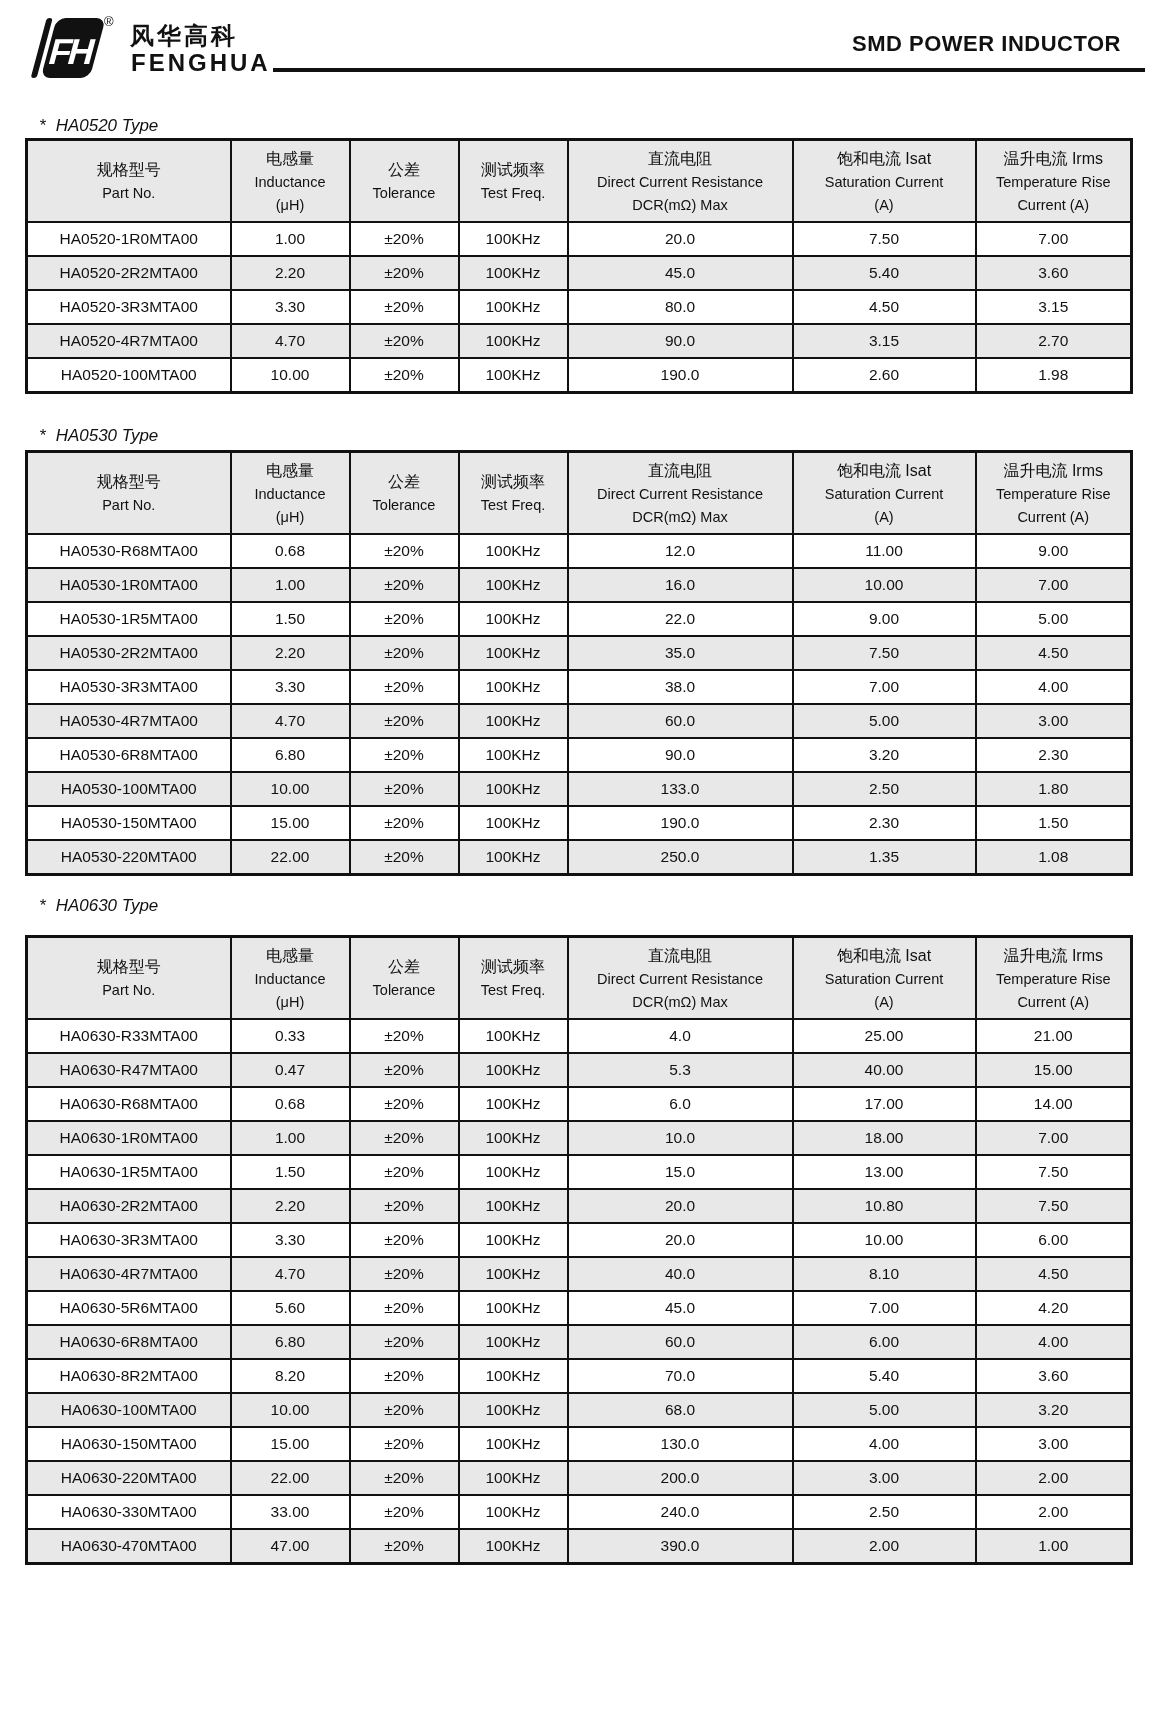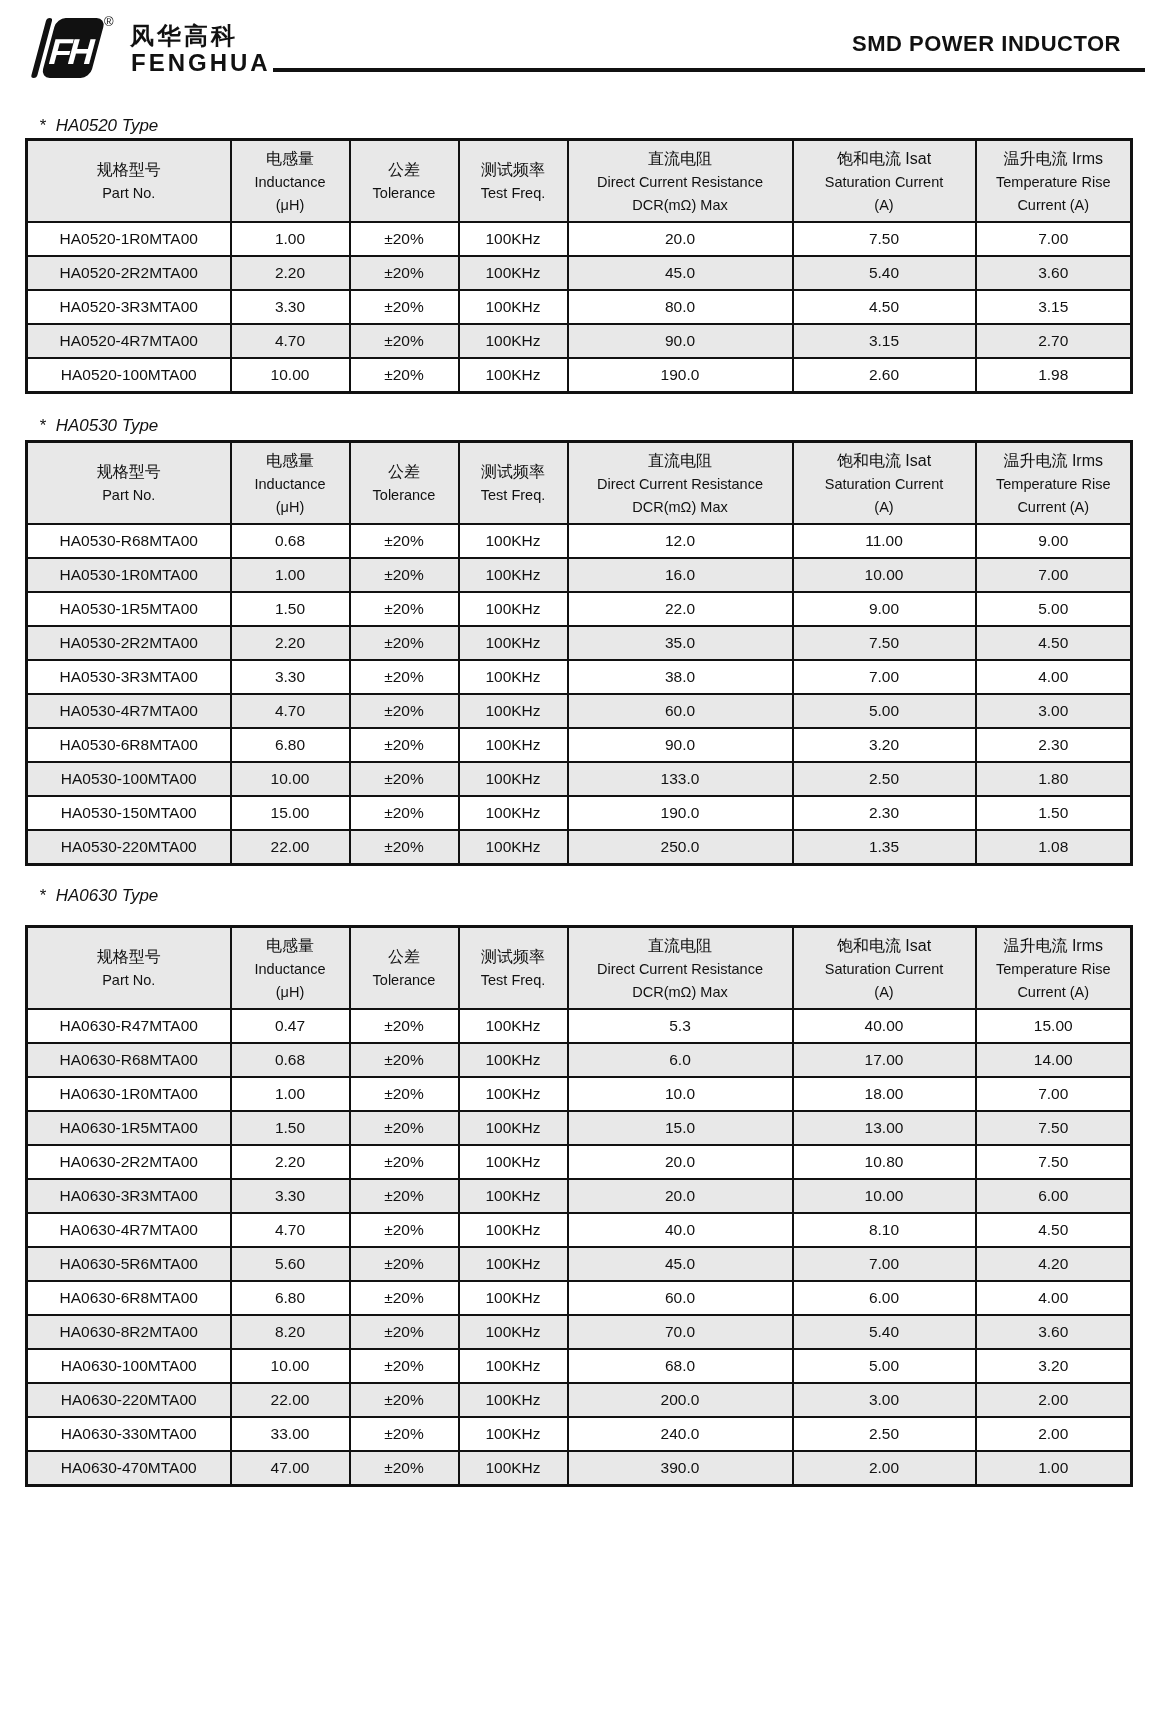--- a/index.html
+++ b/index.html
@@ -21,21 +21,21 @@
   .logo-reg{position:absolute;left:104px;top:14px;font-size:13px;color:#111;}
   .logo-cn{position:absolute;left:130px;top:20px;font-size:24px;font-weight:bold;letter-spacing:3px;white-space:nowrap;}
   .logo-en{position:absolute;left:131px;top:49px;font-size:24px;font-weight:600;letter-spacing:3px;white-space:nowrap;}
   .page-title{position:absolute;top:31px;right:34px;font-size:22px;font-weight:bold;letter-spacing:0.5px;white-space:nowrap;}
   .header-rule{position:absolute;left:273px;top:68px;width:872px;height:4px;background:#111;}
   
   .content{position:absolute;left:25px;top:0;width:1105px;}
   .sec-title{font-size:17px;line-height:20px;margin:0 0 0 14px;white-space:nowrap;font-style:italic;}
   .sec-title .bullet{display:inline-block;margin-right:10px;}
   .sec-title-1{margin-top:116px;margin-bottom:2px;}
-  .sec-title-2{margin-top:22px;margin-bottom:4px;}
+  .sec-title-2{margin-top:32px;margin-bottom:4px;}
   .sec-title-3{margin-top:20px;margin-bottom:19px;}
   table{
     border-collapse:collapse;
     table-layout:fixed;
     width:1105px;
     border:3px solid var(--border);
   }
   col.c-part{width:204px;}
   col.c-ind{width:119px;}
   col.c-tol{width:109px;}
@@ -367,20 +367,29 @@
           </th>
           <th>
             <div class="hcn">温升电流  Irms</div>
             <div class="hen">Temperature Rise</div>
             <div class="hen">Current (A)</div>
           </th>
         </tr>
       </thead>
       <tbody>
           <tr>
+            <td>HA0630-R33MTA00</td>
+            <td>0.33</td>
+            <td>±20%</td>
+            <td>100KHz</td>
+            <td>4.0</td>
+            <td>25.00</td>
+            <td>21.00</td>
+          </tr>
+          <tr>
             <td>HA0630-R47MTA00</td>
             <td>0.47</td>
             <td>±20%</td>
             <td>100KHz</td>
             <td>5.3</td>
             <td>40.00</td>
             <td>15.00</td>
           </tr>
           <tr>
             <td>HA0630-R68MTA00</td>
@@ -466,20 +475,29 @@
           <tr>
             <td>HA0630-100MTA00</td>
             <td>10.00</td>
             <td>±20%</td>
             <td>100KHz</td>
             <td>68.0</td>
             <td>5.00</td>
             <td>3.20</td>
           </tr>
           <tr>
+            <td>HA0630-150MTA00</td>
+            <td>15.00</td>
+            <td>±20%</td>
+            <td>100KHz</td>
+            <td>130.0</td>
+            <td>4.00</td>
+            <td>3.00</td>
+          </tr>
+          <tr>
             <td>HA0630-220MTA00</td>
             <td>22.00</td>
             <td>±20%</td>
             <td>100KHz</td>
             <td>200.0</td>
             <td>3.00</td>
             <td>2.00</td>
           </tr>
           <tr>
             <td>HA0630-330MTA00</td>

